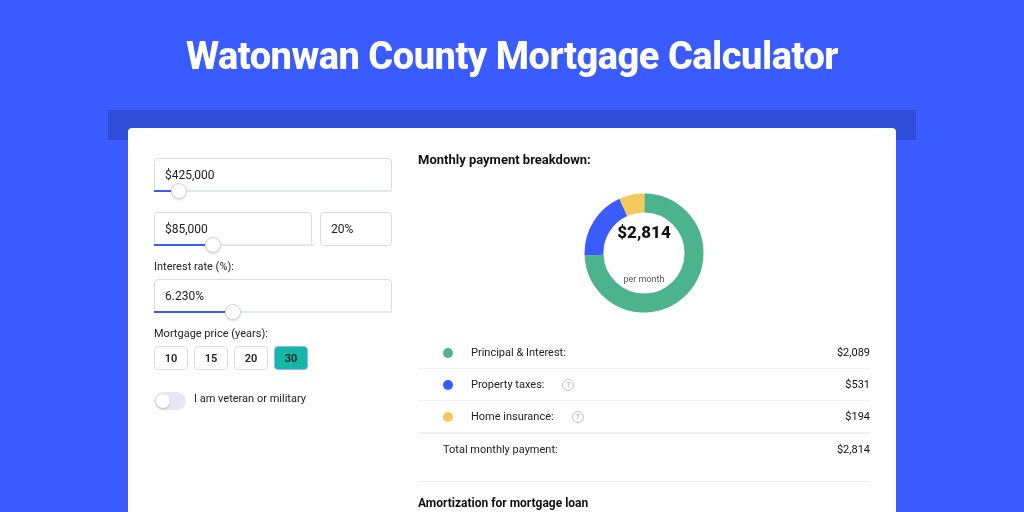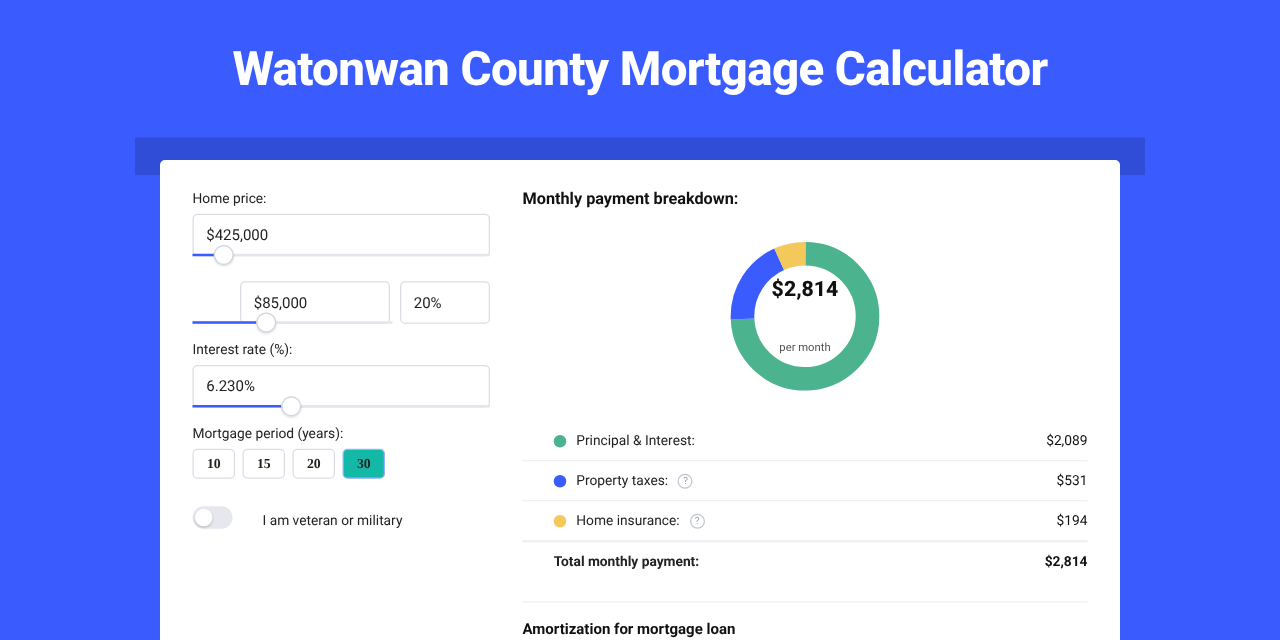--- a/index.html
+++ b/index.html
@@ -10,65 +10,64 @@
   .blue-band{position:absolute;left:108px;right:108px;top:110px;height:30px;background:#2f4dd6;}
   .card{position:absolute;left:128px;right:128px;top:128px;bottom:-60px;background:#fff;border-radius:4px 4px 0 0;padding:24px 26px 0 26px;display:flex;gap:26px;}
 
   
   .left{flex:0 0 238px;display:flex;flex-direction:column;gap:14px;}
   .lbl{font-size:11px;color:#222;}
   .inp{width:100%;height:32px;border:1px solid #d9dde3;border-radius:4px;padding:16px 10px;font-size:12px;color:#222;background:#fff;}
   .slider-track{height:2px;background:#e3e6ec;position:relative;margin-top:-2px;}
   .slider-fill{position:absolute;left:0;top:0;height:2px;background:#3a5cff;}
   .slider-thumb{position:absolute;top:-7px;width:16px;height:16px;border-radius:50%;background:#fff;border:1px solid #d0d4dc;box-shadow:0 1px 2px rgba(0,0,0,.15);}
-  .row{display:flex;gap:8px;margin-left:38px;}
+  .row{display:flex;gap:8px;}
   .row .inp{flex:1;}
   .row .inp.small{flex:0 0 72px;}
   .periods{display:flex;gap:6px;}
-  .pbtn{width:34px;height:24px;border:1px solid #d9dde3;border-radius:4px;background:#fff;font-size:11px;display:flex;align-items:center;justify-content:center;cursor:pointer;color:#222;font-weight:600;font-family:Liberation Serif, serif;}
+  .pbtn{width:34px;height:24px;border:1px solid #d9dde3;border-radius:4px;background:#fff;font-size:11px;display:flex;align-items:center;justify-content:center;cursor:pointer;color:#222;font-weight:600;}
   .pbtn.active{background:#14b8a6;border-color:#9bb1ff;}
-  .tog-row{display:flex;align-items:flex-end;gap:24px;margin-top:8px;}
+  .tog-row{display:flex;align-items:flex-start;gap:8px;margin-top:8px;}
   .toggle{width:32px;height:18px;border-radius:9px;background:#e6e8ee;position:relative;}
   .toggle::after{content:"";position:absolute;left:2px;top:2px;width:14px;height:14px;border-radius:50%;background:#fff;box-shadow:0 1px 2px rgba(0,0,0,.2);}
   .tog-lbl{font-size:11px;color:#222;}
 
   
   .right{flex:1;display:flex;flex-direction:column;gap:16px;}
   .sec-title{font-size:13px;font-weight:700;color:#111;}
   .donut-wrap{display:flex;justify-content:center;padding:4px 0 2px 0;}
   .donut{position:relative;width:132px;height:132px;}
   .donut svg{width:132px;height:132px;}
   .donut-center{position:absolute;inset:0;display:flex;flex-direction:column;align-items:center;justify-content:center;}
   .donut-amt{font-size:17px;font-weight:800;color:#111;}
   .donut-sub{font-size:9px;color:#555;margin-top:32px;}
   .legend{display:flex;flex-direction:column;}
   .leg{display:flex;align-items:center;justify-content:space-between;padding:9px 0;border-bottom:1px solid #eef0f4;}
   .leg:last-of-type{border-bottom:none;}
-  .leg-l{display:flex;align-items:center;gap:8px;font-size:11px;color:#222;padding-left:25px;}
+  .leg-l{display:flex;align-items:center;gap:18px;font-size:11px;color:#222;padding-left:25px;}
   .swatch{width:10px;height:10px;border-radius:50%;}
   .qmark{width:12px;height:12px;border:1px solid #bfc4cf;border-radius:50%;display:inline-flex;align-items:center;justify-content:center;font-size:8px;color:#9aa1af;}
   .leg-v{font-size:11px;color:#111;}
-  .leg.total .leg-l,.leg.total .leg-v{font-weight:700;}
+  .leg.total .leg-l,.leg.total .leg-v{font-weight:400;}
   .amort{border-top:1px solid #eef0f4;padding-top:14px;}
   .amort-h{font-size:12px;font-weight:700;color:#111;margin-bottom:8px;}
 </style>
 </head>
 <body>
 
 <div class="stage">
   <div class="title">Watonwan County Mortgage Calculator</div>
   <div class="blue-band"></div>
 
   <div class="card">
 
     <div class="left">
 
 
       <div>
-        <div class="lbl">Home price:</div>
         <input class="inp" style="margin-top: 6px;" value="$425,000">
         <div class="slider-track">
           <div class="slider-fill" style="width:7%"></div>
           <div class="slider-thumb" style="left:7%"></div>
         </div>
       </div>
 
       <div>
         <div class="row" style="margin-top:6px">
           <input class="inp" value="$85,000" style="">
@@ -83,21 +82,21 @@
       <div>
         <div class="lbl">Interest rate (%):</div>
         <input class="inp" style="margin-top: 6px;" value="6.230%">
         <div class="slider-track">
           <div class="slider-fill" style="width:30%"></div>
           <div class="slider-thumb" style="left:30%"></div>
         </div>
       </div>
 
       <div>
-        <div class="lbl">Mortgage period (years):</div>
+        <div class="lbl">Mortgage price (years):</div>
         <div class="periods" style="margin-top:6px">
           <div class="pbtn">10</div>
           <div class="pbtn">15</div>
           <div class="pbtn">20</div>
           <div class="pbtn active">30</div>
         </div>
       </div>
 
       <div class="tog-row">
         <div class="toggle"></div>

